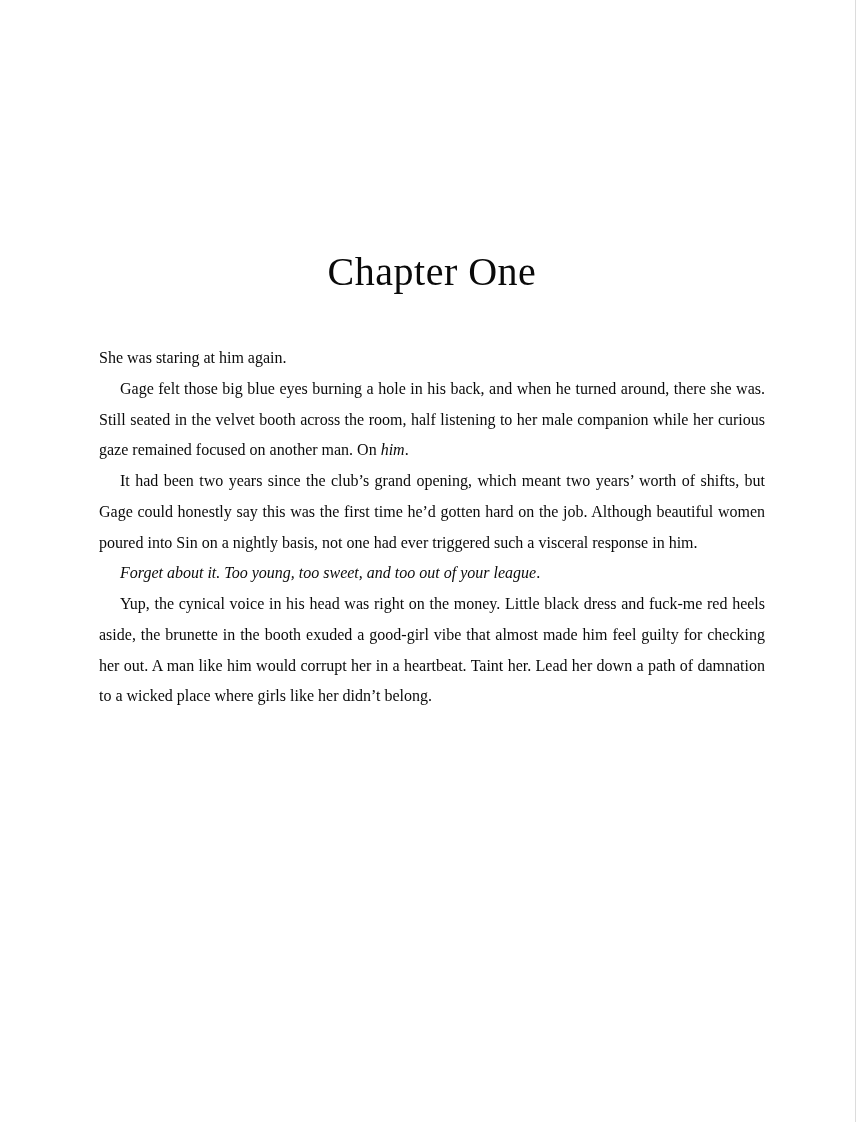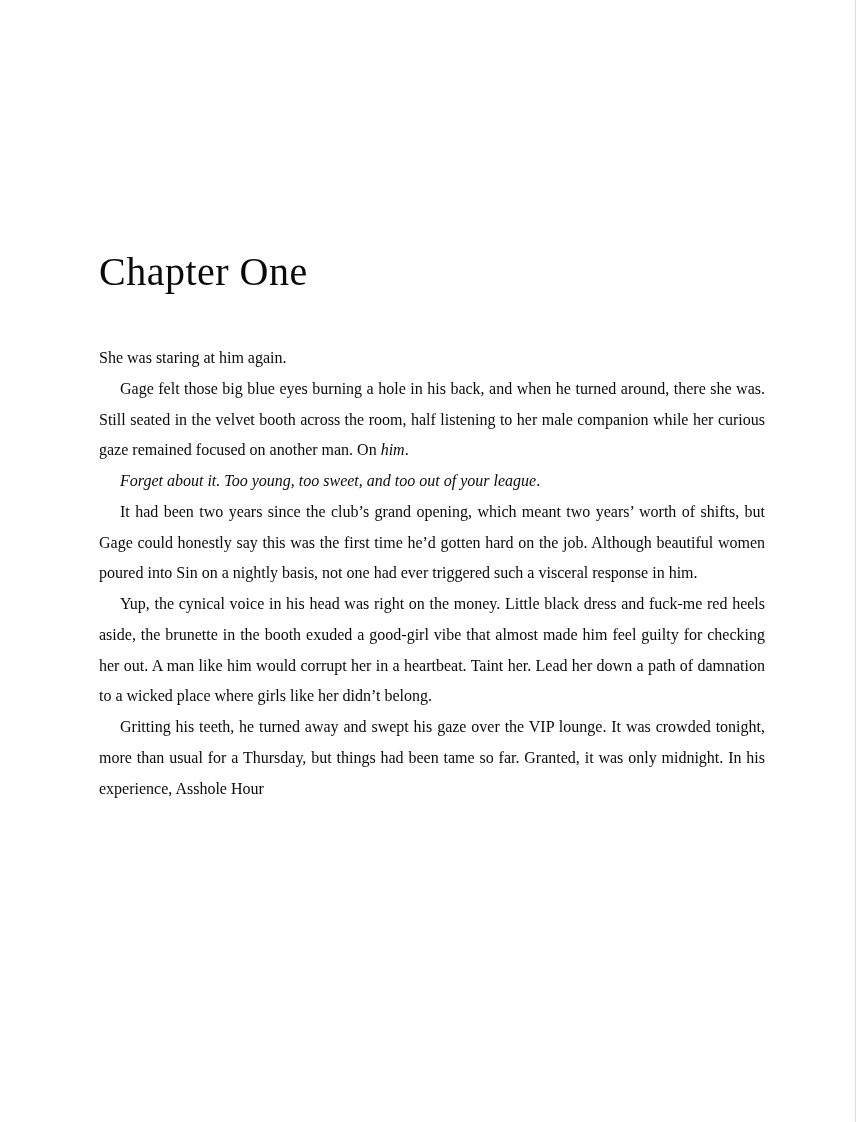--- a/index.html
+++ b/index.html
@@ -23,20 +23,21 @@
       width: 1px;
       height: 100%;
       background: #dcdcdc;
     }
     .chapter-title {
       position: absolute;
       top: 248px;
       left: 99px;
       width: 666px;
       margin: 0;
+      text-align: center;
       font-size: 40px;
       line-height: 48px;
       font-weight: normal;
       letter-spacing: 0.5px;
     }
     .body-text {
       position: absolute;
       top: 343px;
       left: 99px;
       width: 666px;
@@ -57,18 +58,17 @@
   </style>
 </head>
 <body>
 
 <div class="page">
   <div class="edge-line"></div>
   <h1 class="chapter-title">Chapter One</h1>
   <div class="body-text">
       <p class="para"><span>She was staring at him again.</span></p>
       <p class="para indent"><span>Gage felt those big blue eyes burning a hole in his back, and when he turned around, there she was. Still seated in the velvet booth across the room, half listening to her male companion while her curious gaze remained focused on another man. On </span><em>him</em><span>.</span></p>
+      <p class="para indent"><span>It had been two years since the club’s grand opening, which meant two years’ worth of shifts, but Gage could honestly say this was the first time he’d gotten hard on the job. Although beautiful women poured into Sin on a nightly basis, not one had ever triggered such a visceral response in him.</span></p>
       <p class="para indent"><em>Forget about it. Too young, too sweet, and too out of your league</em><span>.</span></p>
-      <p class="para indent"><span>It had been two years since the club’s grand opening, which meant two years’ worth of shifts, but Gage could honestly say this was the first time he’d gotten hard on the job. Although beautiful women poured into Sin on a nightly basis, not one had ever triggered such a visceral response in him.</span></p>
       <p class="para indent"><span>Yup, the cynical voice in his head was right on the money. Little black dress and fuck-me red heels aside, the brunette in the booth exuded a good-girl vibe that almost made him feel guilty for checking her out. A man like him would corrupt her in a heartbeat. Taint her. Lead her down a path of damnation to a wicked place where girls like her didn’t belong.</span></p>
-      <p class="para indent"><span>Gritting his teeth, he turned away and swept his gaze over the VIP lounge. It was crowded tonight, more than usual for a Thursday, but things had been tame so far. Granted, it was only midnight. In his experience, Asshole Hour</span></p>
     </div>
 </div>
 
 </body></html>

